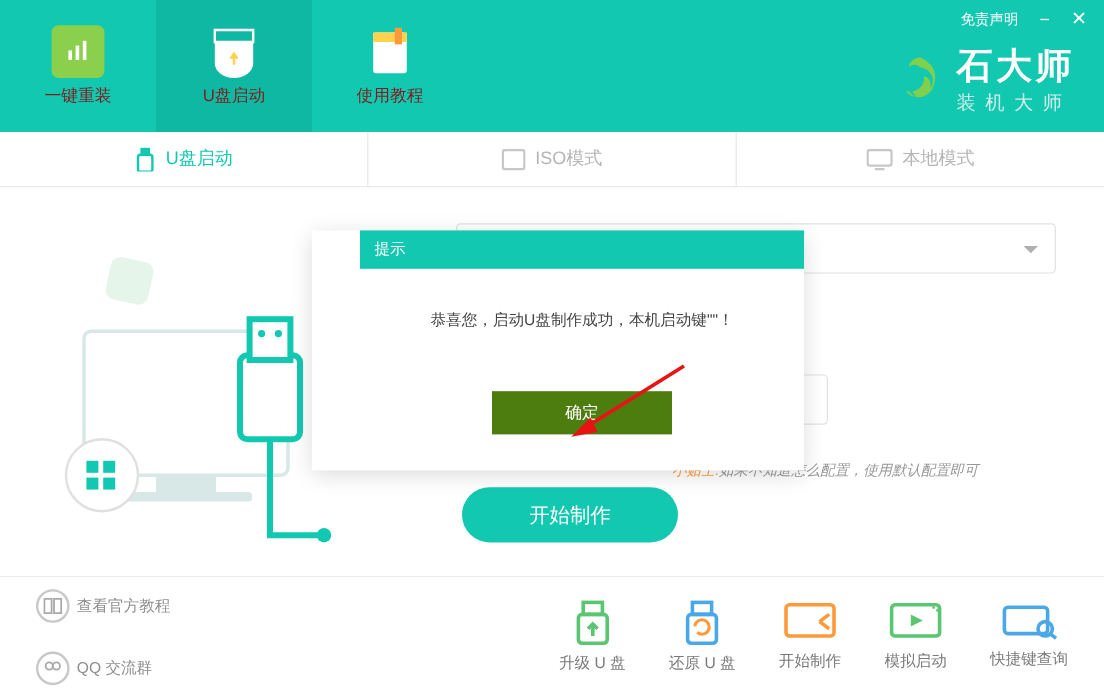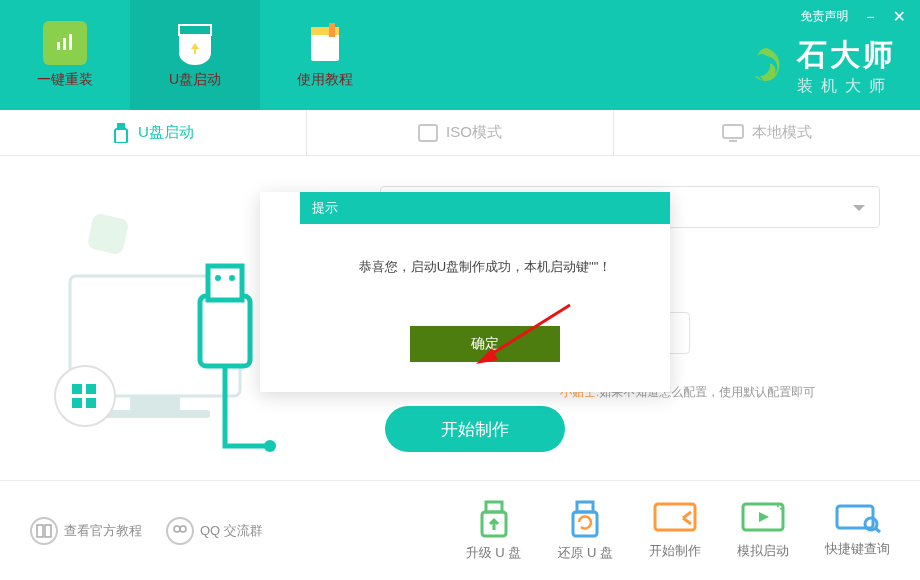--- a/index.html
+++ b/index.html
@@ -24,25 +24,25 @@
 .subtab.active { color: #13c8b1; }
 
 .content { position: relative; height: 320px; }
 .illus { position: absolute; left: 30px; top: 30px; width: 280px; height: 280px; }
 
 .form-area { position: absolute; left: 380px; top: 30px; right: 40px; }
 .dropdown { height: 42px; border: 1px solid #e2e2e2; border-radius: 4px; margin-bottom: 18px; position: relative; }
 .dropdown::after { content: ""; position: absolute; right: 14px; top: 18px; border: 6px solid transparent; border-top-color: #b0b0b0; }
 .input-box { height: 42px; width: 310px; border: 1px solid #e2e2e2; border-radius: 4px; }
 .start-btn { width: 180px; height: 46px; background: #13c8b1; color: #fff; border-radius: 23px; font-size: 17px; display: flex; align-items: center; justify-content: center; cursor: pointer; margin-top: 30px; }
-.tip-text { font-size: 12px; color: #999; margin-top: 18px; margin-left: 200px; position: absolute; top: 180px; left: -20px; }
+.tip-text { font-size: 12px; color: #999; margin-top: 18px; margin-left: 200px; position: absolute; top: 180px; left: -20px; font-style: italic; }
 .tip-label { color: #ff9a3c; }
 
 .footer { position: absolute; bottom: 0; left: 0; right: 0; height: 100px; border-top: 1px solid #eee; display: flex; align-items: center; padding: 0 30px; }
-.footer-left { display: flex; gap: 24px; }
+.footer-left { display: flex; gap: 24px; flex-direction: column; }
 .footer-link { display: flex; align-items: center; gap: 6px; color: #8f8f8f; font-size: 13px; cursor: pointer; }
 .footer-link-icon { width: 28px; height: 28px; border: 2px solid #c8c8c8; border-radius: 50%; display: flex; align-items: center; justify-content: center; }
 .footer-tools { margin-left: auto; display: flex; gap: 36px; }
 .tool-item { display: flex; flex-direction: column; align-items: center; gap: 6px; cursor: pointer; }
 .tool-label { font-size: 13px; color: #7a7a7a; }
 
 .modal-bg { position: absolute; inset: 0; }
 .modal { position: absolute; left: 260px; top: 192px; width: 410px; background: #fff; box-shadow: 0 4px 18px rgba(0,0,0,0.15); padding-left: 40px; }
 .modal-title { height: 32px; background: #13c8b1; color: #fff; font-size: 13px; display: flex; align-items: center; padding: 0 12px; }
 .modal-body { padding: 34px 20px 20px; text-align: center; font-size: 13px; color: #444; }

